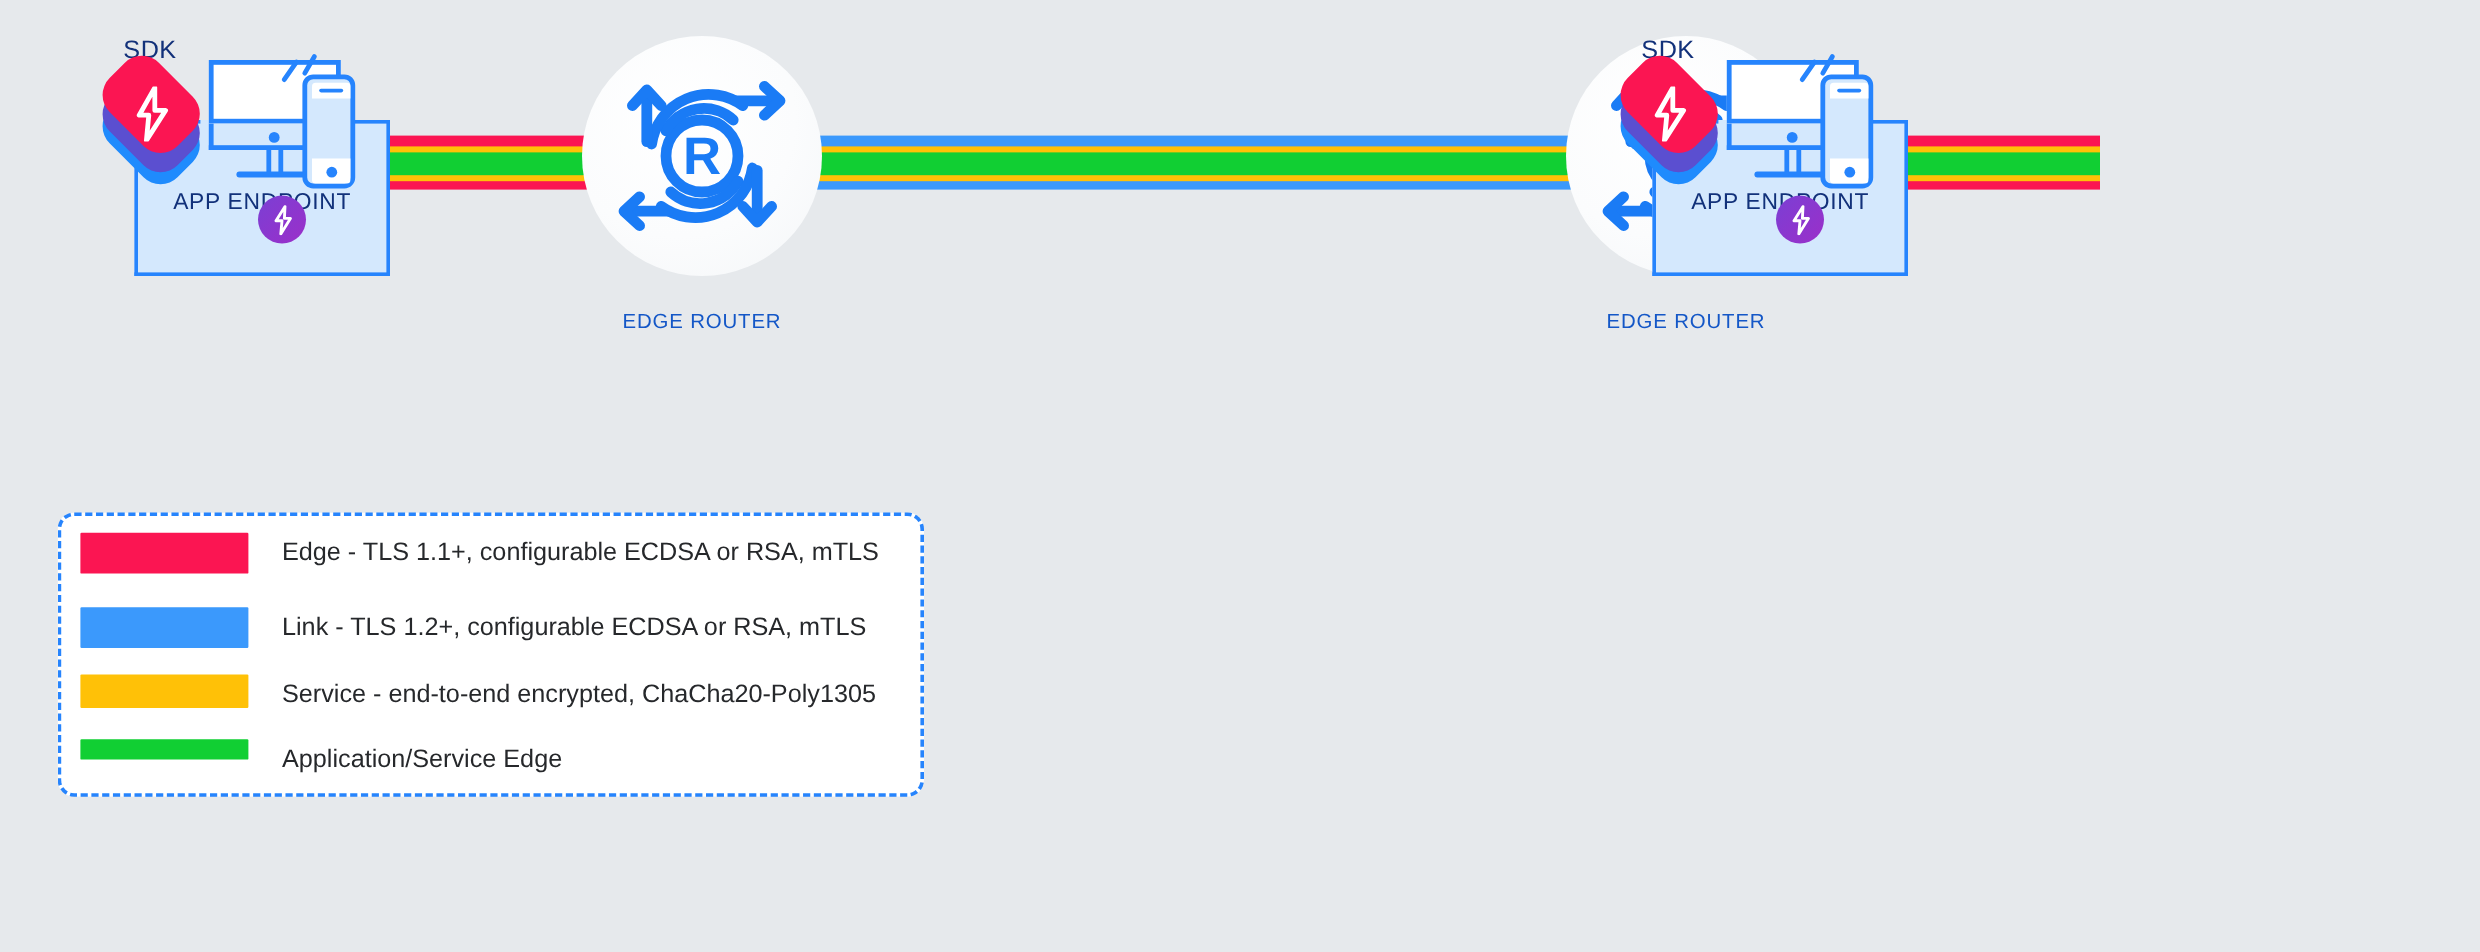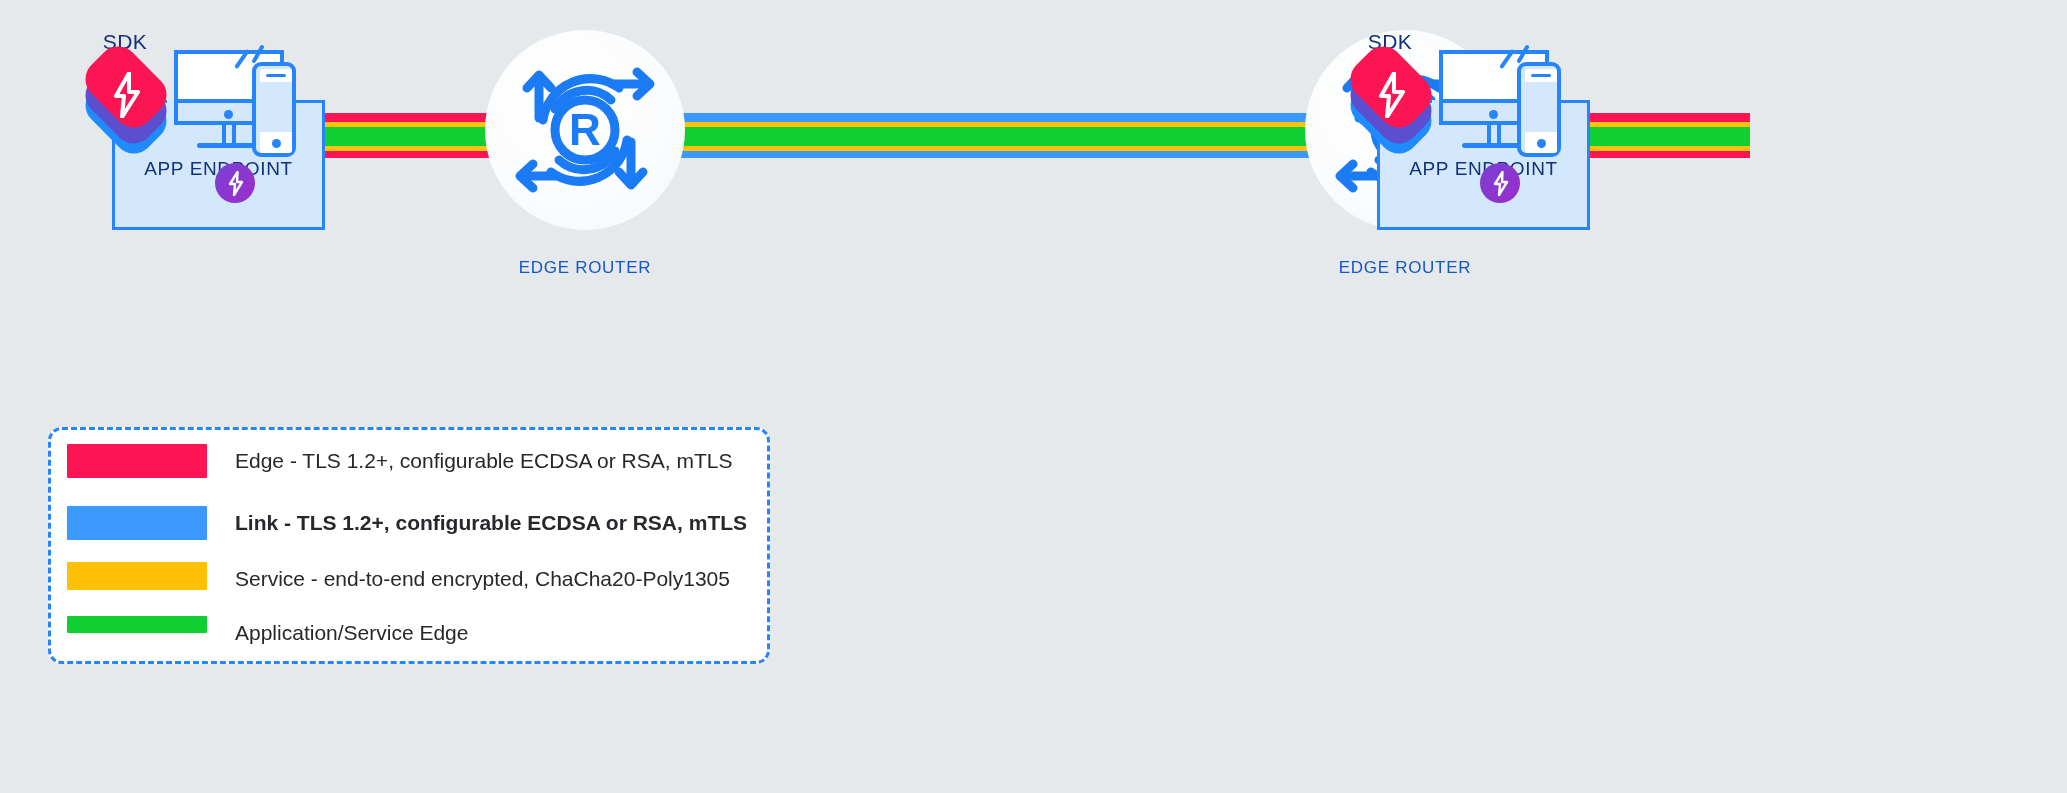--- a/index.html
+++ b/index.html
@@ -245,24 +245,24 @@
       <svg class="ziti-bolt" viewBox="0 0 16 25">
         <path d="M9.5 1 L2 13 L7 13 L6 24 L14 11 L9 11 Z" fill="none" stroke="#ffffff" stroke-width="2.4" stroke-linejoin="round"></path>
       </svg>
     </div>
   </div>
 
   <div class="legend" style="height: 237px;">
 
     <div class="legend-row" style="top:14px;">
       <div class="swatch" style="top:0;height:34px;background:#fb1552;"></div>
-      <div class="legend-text">Edge - TLS 1.2+, configurable ECDSA or RSA, mTLS</div>
-    </div>
-
-    <div class="legend-row" style="top:76px;font-weight:bold;">
+      <div class="legend-text">Edge - TLS 1.1+, configurable ECDSA or RSA, mTLS</div>
+    </div>
+
+    <div class="legend-row" style="top:76px;">
       <div class="swatch" style="top:0;height:34px;background:#3b99fc;"></div>
       <div class="legend-text">Link - TLS 1.2+, configurable ECDSA or RSA, mTLS</div>
     </div>
 
     <div class="legend-row" style="top:132px;">
       <div class="swatch" style="top:0;height:28px;background:#ffc107;"></div>
       <div class="legend-text">Service - end-to-end encrypted, ChaCha20-Poly1305</div>
     </div>
 
     <div class="legend-row" style="top:186px;">

